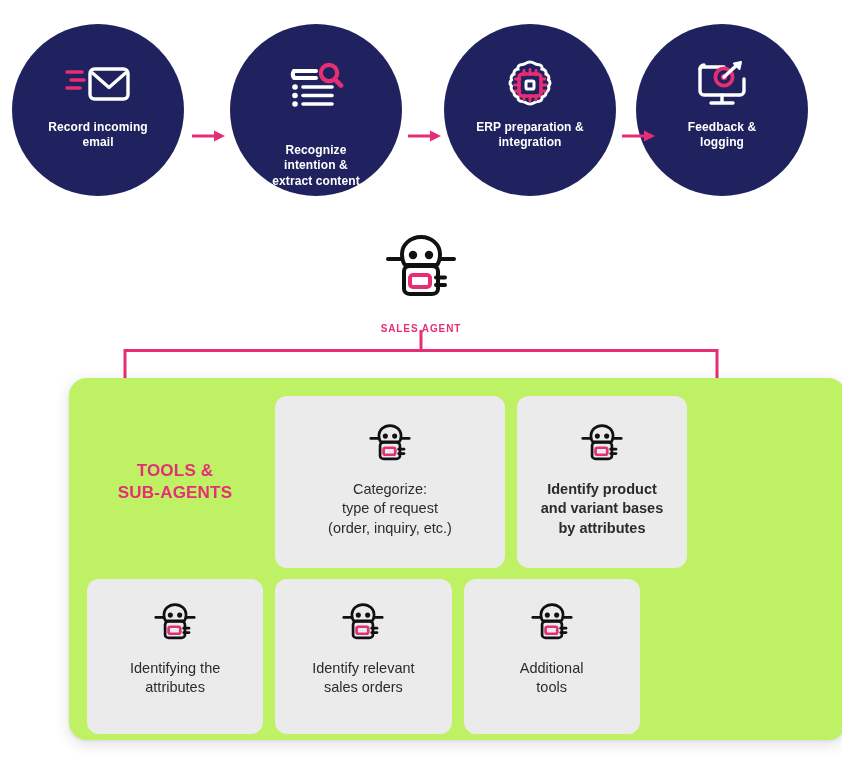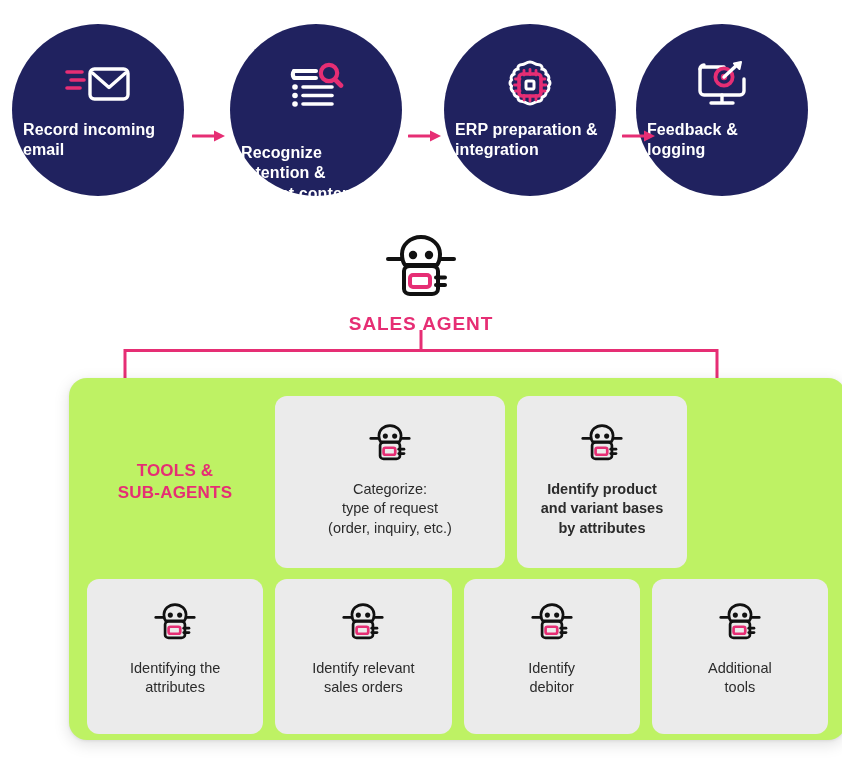--- a/index.html
+++ b/index.html
@@ -13,38 +13,38 @@
   
   .flow{position:absolute;left:0;top:24px;width:842px;height:190px;}
   .circle{
     position:absolute;top:0;width:172px;height:172px;border-radius:50%;
     background:var(--navy);
     display:flex;flex-direction:column;align-items:center;justify-content:flex-start;
     box-sizing:border-box;padding-top:38px;
   }
   .circle .ico{height:46px;display:flex;align-items:center;justify-content:center;}
   .circle .clabel{
-    margin-top:12px;color:#ffffff;font-size:16px;font-weight:bold;
-    line-height:1.28;letter-spacing:.1px;width:150px;
+    margin-top:12px;color:#ffffff;font-size:12px;font-weight:bold;
+    line-height:1.28;text-align:center;letter-spacing:.1px;width:150px;
   }
   #circle-0{left:12px;}
   #circle-1{left:230px;}
   #circle-2{left:444px;}
   #circle-3{left:636px;}
 
   .arrow{position:absolute;top:105px;width:34px;height:14px;}
   #arrow-0{left:192px;}
   #arrow-1{left:408px;}
   #arrow-2{left:622px;}
 
   
   .agent{position:absolute;left:0;top:232px;width:842px;text-align:center;}
   .agent .arobot{display:block;margin:0 auto;}
   .agent .alabel{
-    margin-top:9px;color:var(--pink);font-size:19px;font-weight:bold;
+    margin-top:19px;color:var(--pink);font-size:10px;font-weight:bold;
     letter-spacing:.9px;
   }
 
   
   .bracket{position:absolute;left:118px;top:330px;width:606px;height:50px;}
 
   
   .panel{
     position:absolute;left:33px;top:378px;width:777px;height:362px;
     background:#bef264;border-radius:18px;
@@ -299,37 +299,20 @@
             <path d="M19 39 c0 -3 3 -5 6 -5 h22 c3 0 6 2 6 5 v18 c0 3 -3 5 -6 5 h-22 c-3 0 -6 -2 -6 -5 z" fill="none" stroke="#111111" stroke-width="4.6" stroke-linejoin="round"></path>
             <rect x="25" y="43" width="20" height="12" rx="3" fill="none" stroke="#e62e74" stroke-width="4.6"></rect>
             <line x1="51" y1="45.5" x2="60" y2="45.5" stroke="#111111" stroke-width="4.6" stroke-linecap="round"></line>
             <line x1="51" y1="53" x2="60" y2="53" stroke="#111111" stroke-width="4.6" stroke-linecap="round"></line>
           </svg>
         </span>
         <div class="ctext" style="white-space: pre-line;">Identify relevant
 sales orders</div>
       </div>
 
-      <div class="card">
-        <span class="crobot">
-          <svg width="42" height="41" viewBox="0 0 72 68">
-            <line x1="3" y1="27" x2="17" y2="27" stroke="#111111" stroke-width="4.6" stroke-linecap="round"></line>
-            <line x1="55" y1="27" x2="69" y2="27" stroke="#111111" stroke-width="4.6" stroke-linecap="round"></line>
-            <path d="M36 5 c11 0 19 8 19 17 c0 7 -3 11 -3 11 h-32 c0 0 -3 -4 -3 -11 c0 -9 8 -17 19 -17 z" fill="none" stroke="#111111" stroke-width="4.6" stroke-linejoin="round"></path>
-            <circle cx="28" cy="23" r="4.4" fill="#111111"></circle>
-            <circle cx="44" cy="23" r="4.4" fill="#111111"></circle>
-            <path d="M19 39 c0 -3 3 -5 6 -5 h22 c3 0 6 2 6 5 v18 c0 3 -3 5 -6 5 h-22 c-3 0 -6 -2 -6 -5 z" fill="none" stroke="#111111" stroke-width="4.6" stroke-linejoin="round"></path>
-            <rect x="25" y="43" width="20" height="12" rx="3" fill="none" stroke="#e62e74" stroke-width="4.6"></rect>
-            <line x1="51" y1="45.5" x2="60" y2="45.5" stroke="#111111" stroke-width="4.6" stroke-linecap="round"></line>
-            <line x1="51" y1="53" x2="60" y2="53" stroke="#111111" stroke-width="4.6" stroke-linecap="round"></line>
-          </svg>
-        </span>
-        <div class="ctext" style="white-space: pre-line;">Identify
-debitor</div>
-      </div>
 
       <div class="card">
         <span class="crobot">
           <svg width="42" height="41" viewBox="0 0 72 68">
             <line x1="3" y1="27" x2="17" y2="27" stroke="#111111" stroke-width="4.6" stroke-linecap="round"></line>
             <line x1="55" y1="27" x2="69" y2="27" stroke="#111111" stroke-width="4.6" stroke-linecap="round"></line>
             <path d="M36 5 c11 0 19 8 19 17 c0 7 -3 11 -3 11 h-32 c0 0 -3 -4 -3 -11 c0 -9 8 -17 19 -17 z" fill="none" stroke="#111111" stroke-width="4.6" stroke-linejoin="round"></path>
             <circle cx="28" cy="23" r="4.4" fill="#111111"></circle>
             <circle cx="44" cy="23" r="4.4" fill="#111111"></circle>
             <path d="M19 39 c0 -3 3 -5 6 -5 h22 c3 0 6 2 6 5 v18 c0 3 -3 5 -6 5 h-22 c-3 0 -6 -2 -6 -5 z" fill="none" stroke="#111111" stroke-width="4.6" stroke-linejoin="round"></path>

